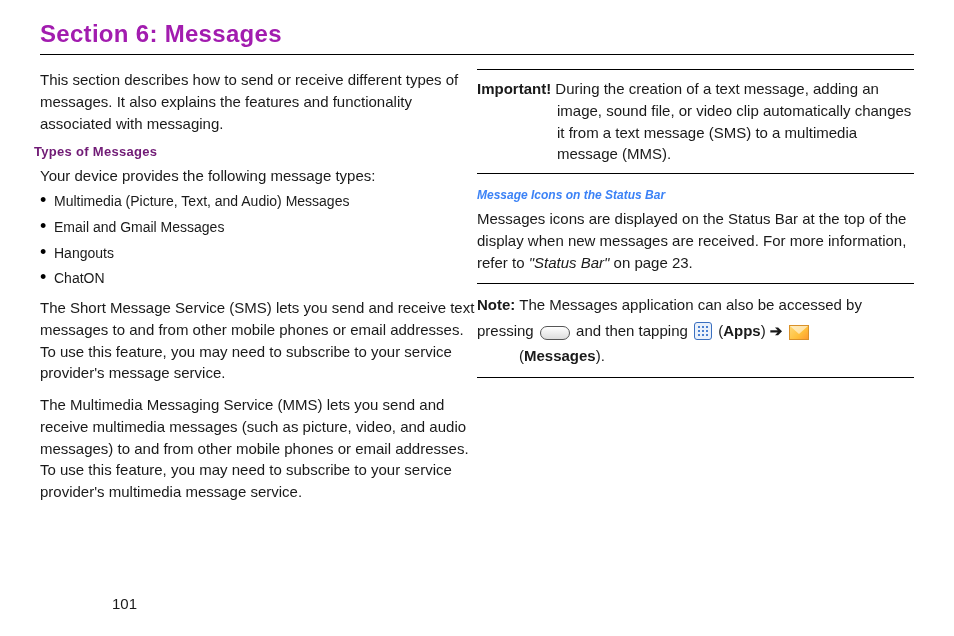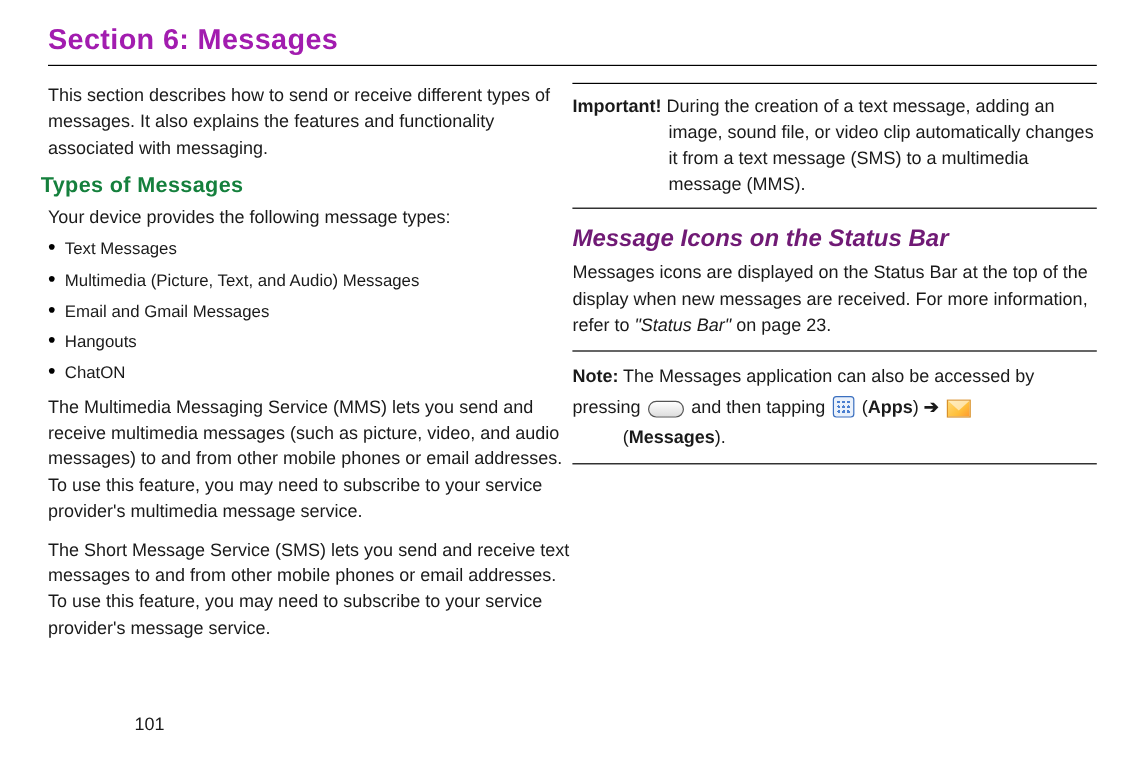--- a/index.html
+++ b/index.html
@@ -30,23 +30,23 @@
     }
     .col {
       flex: 1;
       min-width: 0;
     }
     .intro {
       margin-bottom: 10px;
       line-height: 1.45;
     }
     .subhead {
-      font-size: 18px;
+      font-size: 13px;
       font-weight: bold;
-      color: #15803d;
+      color: #701a75;
       margin: 4px 0 6px -6px;
       letter-spacing: 0.3px;
     }
     .body-text {
       line-height: 1.45;
       margin-bottom: 10px;
     }
     ul.bullets {
       list-style: none;
       margin: 6px 0 10px 0;
@@ -73,24 +73,24 @@
       padding-left: 0;
     }
     .note-label {
       font-weight: bold;
     }
     .note-indent2 {
       margin-left: 42px;
       display: block;
     }
     .minihead {
-      font-size: 20px;
+      font-size: 12px;
       font-weight: bold;
       font-style: italic;
-      color: #701a75;
+      color: #3b82f6;
       margin: 4px 0 6px 0;
     }
     .inline-ref {
       font-style: italic;
     }
     .inline-icon {
       display: inline-block;
       vertical-align: -4px;
       margin: 0 2px;
     }
@@ -143,28 +143,27 @@
 
 <div class="section-title">Section 6: Messages</div>
 <hr class="hr-thick">
 
 <div class="columns">
   <div class="col">
     <p class="intro">This section describes how to send or receive different types of messages. It also explains the features and functionality associated with messaging.</p>
     <div class="subhead">Types of Messages</div>
     <p class="body-text" style="margin-bottom:6px;">Your device provides the following message types:</p>
     <ul class="bullets">
-      <li>Text Messages</li>
       <li>Multimedia (Picture, Text, and Audio) Messages</li>
       <li>Email and Gmail Messages</li>
       <li>Hangouts</li>
       <li>ChatON</li>
     </ul>
+    <p class="body-text">The Short Message Service (SMS) lets you send and receive text messages to and from other mobile phones or email addresses. To use this feature, you may need to subscribe to your service provider's message service.</p>
     <p class="body-text">The Multimedia Messaging Service (MMS) lets you send and receive multimedia messages (such as picture, video, and audio messages) to and from other mobile phones or email addresses. To use this feature, you may need to subscribe to your service provider's multimedia message service.</p>
-    <p class="body-text">The Short Message Service (SMS) lets you send and receive text messages to and from other mobile phones or email addresses. To use this feature, you may need to subscribe to your service provider's message service.</p>
   </div>
 
   <div class="col">
     <div class="note-box-top"></div>
     <div class="note-body">
         <div style="padding-left: 80px; text-indent: -80px; line-height: 1.45;"><span class="note-label">Important! </span><span>During the creation of a text message, adding an image, sound file, or video clip automatically changes it from a text message (SMS) to a multimedia message (MMS).</span></div>
       </div>
     <div class="note-box-bottom"></div>
 
     <div class="minihead">Message Icons on the Status Bar</div>

